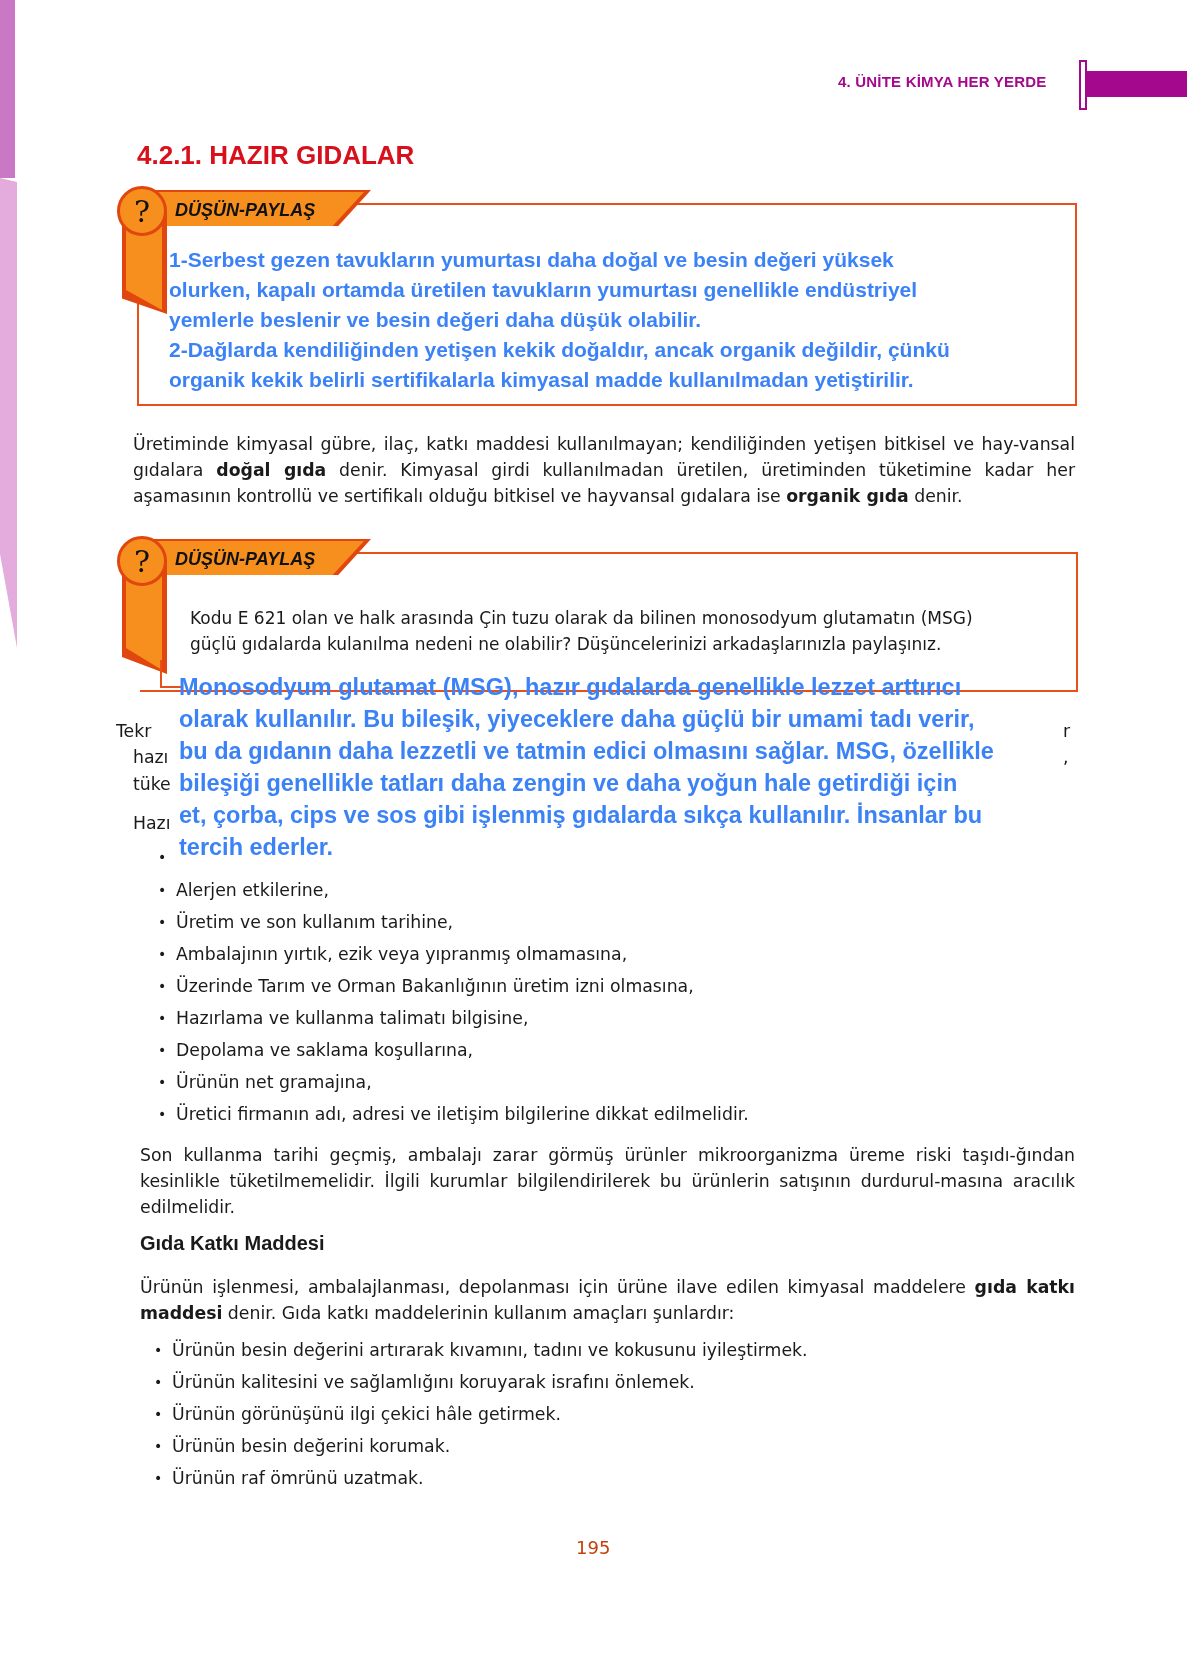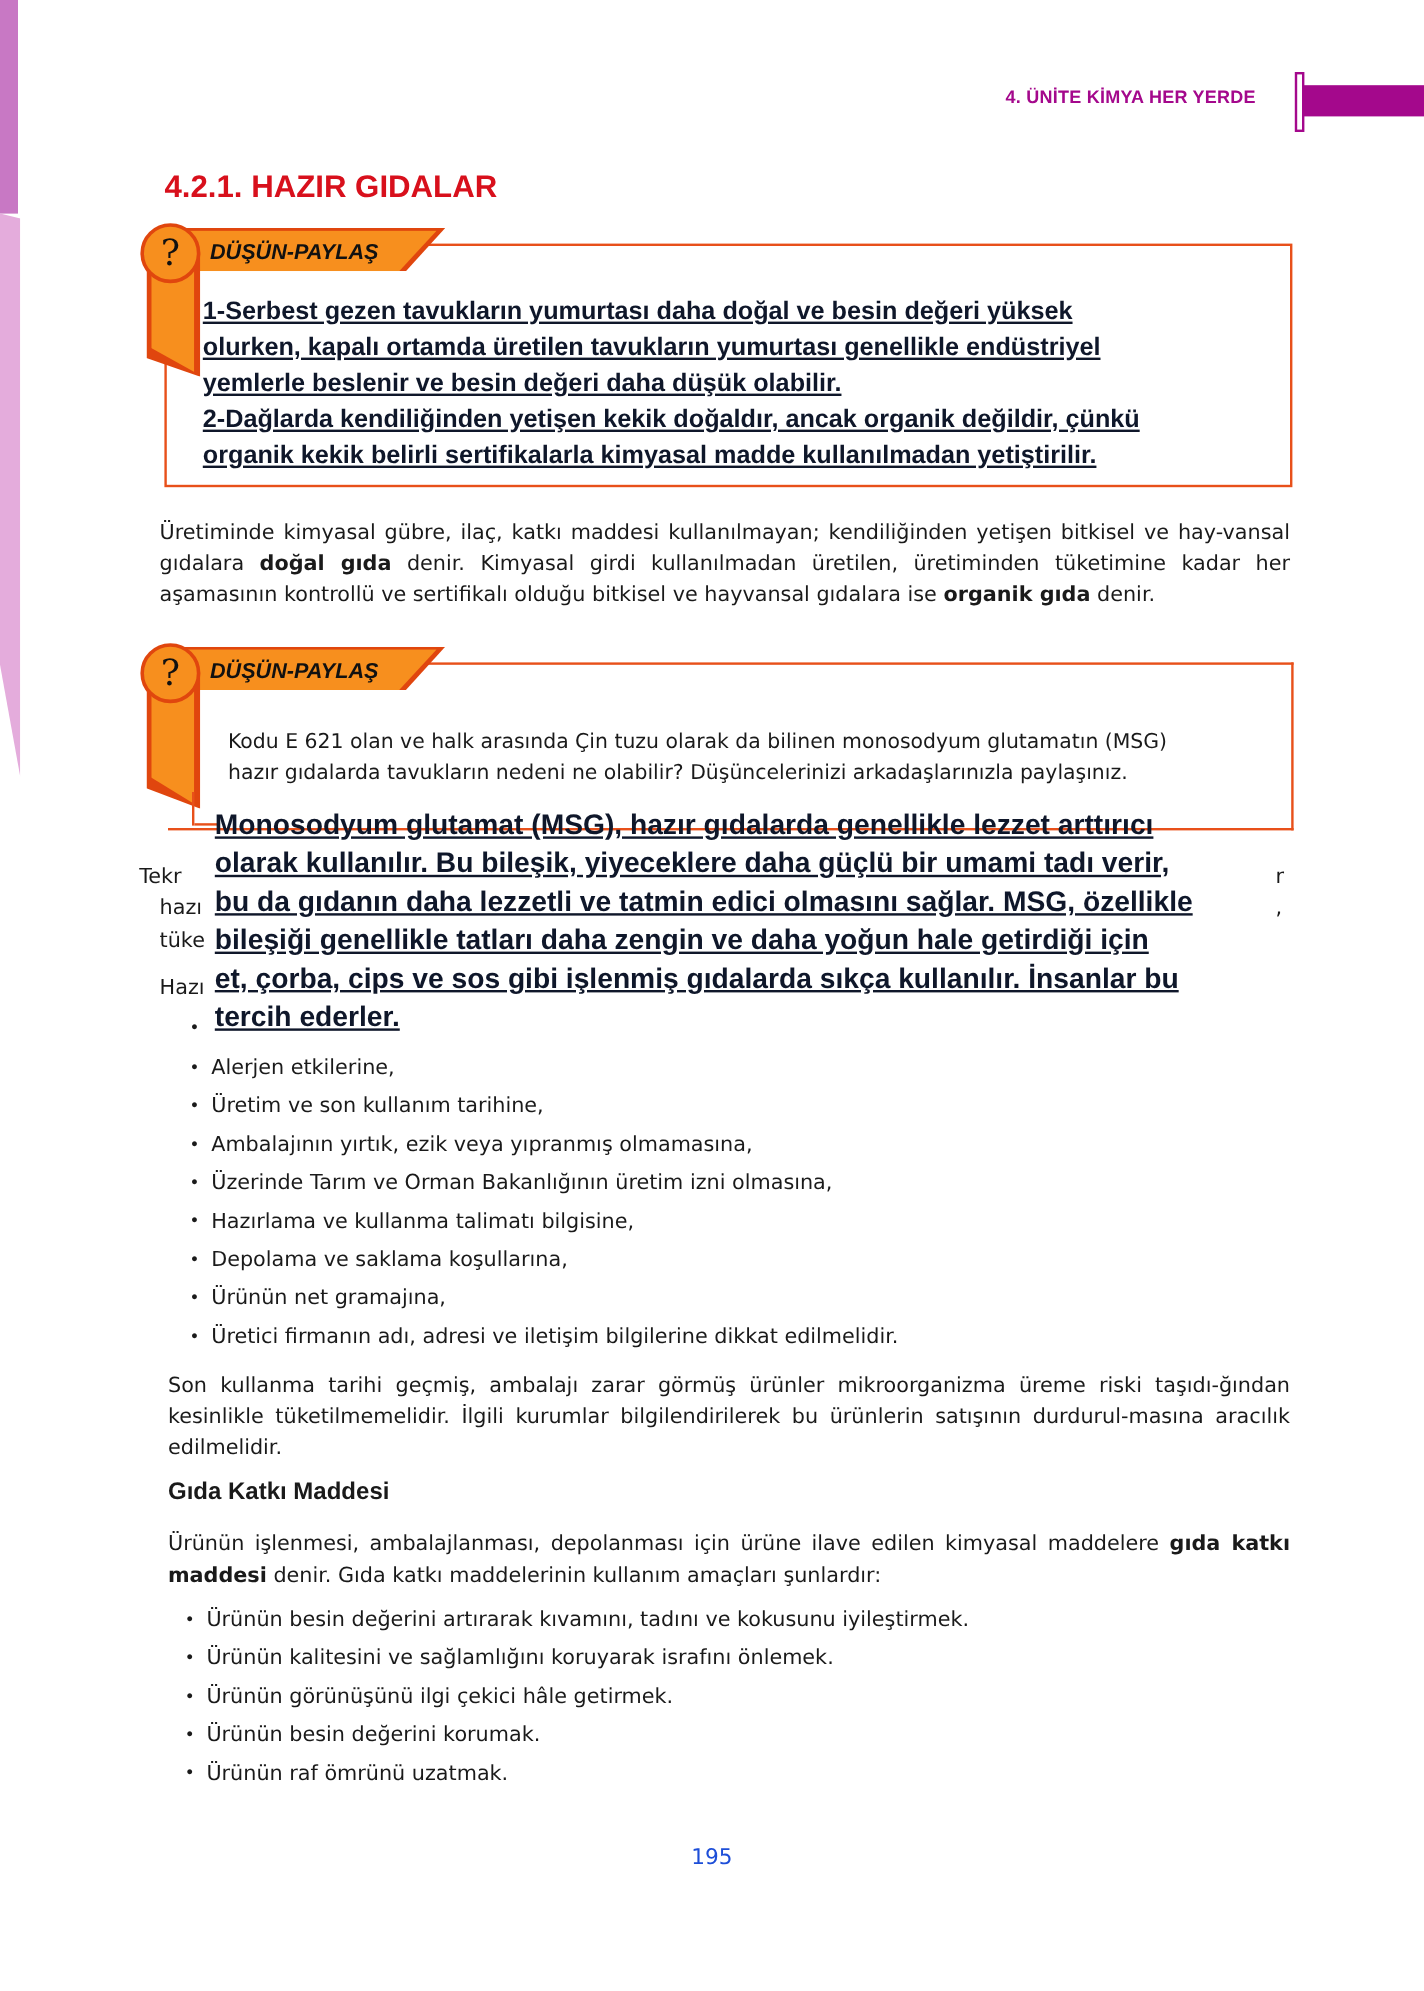--- a/index.html
+++ b/index.html
@@ -20,29 +20,29 @@
   
   .box { border:2px solid #e8501a; background:#fff; }
   .ribbon { background:#f78f1e; }
   .ribbon-edge { background:#e0460e; }
   .qcircle { width:44px; height:44px; border-radius:50%; background:#f78f1e; border:3px solid #e0460e;
              display:flex; align-items:center; justify-content:center; font-size:30px; color:#111;
              font-family:"DejaVu Serif", serif; }
   .ts-label { font-size:18px; font-weight:bold; color:#111; font-family:"Liberation Sans", sans-serif;font-style:italic; }
   .tab { background:#f78f1e; clip-path:polygon(0 0,100% 0,86% 100%,0 100%); }
   .tab-edge { background:#e0460e; clip-path:polygon(0 0,100% 0,86% 100%,0 100%); }
-  .answer-red { color:#0f172a; font-weight:bold; font-size:21px; line-height:30px;
-                font-family:"Liberation Sans", sans-serif;text-decoration:underline; }
+  .answer-red { color:#3b82f6; font-weight:bold; font-size:21px; line-height:30px;
+                font-family:"Liberation Sans", sans-serif; }
   .body-text { font-size:17.3px; line-height:26px; color:#1a1a1a; text-align:justify; }
   .body-text b { font-weight:bold; }
   .bullets { list-style:none; margin:0; padding:0; font-size:17.3px; color:#1a1a1a; }
   .bullets li { position:relative; padding-left:20px; height:32px; line-height:32px; white-space:nowrap; }
   .bullets li::before { content:"•"; position:absolute; left:2px; top:0; font-size:14px; }
   .subhead { font-size:20px; font-weight:bold; color:#1a1a1a; font-family:"Liberation Sans", sans-serif; }
-  .page-no { font-size:18px; color:#1d4ed8; }
+  .page-no { font-size:18px; color:#c2410c; }
 </style>
 </head>
 <body>
 
 <div class="abs strip-top"></div>
 <div class="abs strip-bot"></div>
 
 <div class="abs unit-title">4. ÜNİTE KİMYA HER YERDE</div>
 <div class="abs unit-bar-post"></div>
 <div class="abs unit-bar"></div>
@@ -72,21 +72,21 @@
 <div class="abs" style="left:162px; top:686px; width:20px; height:2px; background:#e8501a;"></div>
 <div class="abs tab-edge" style="left:137px; top:539px; width:234px; height:36px;"></div>
 <div class="abs tab" style="left:140px; top:541px; width:224px; height:34px;"></div>
 <div class="abs ribbon-edge" style="left:122px; top:560px; width:45px; height:114px; clip-path:polygon(0 0,100% 0,100% 100%,0 85%);"></div>
 <div class="abs ribbon" style="left:126px; top:560px; width:36px; height:110px; clip-path:polygon(0 0,100% 0,100% 100%,0 80%);"></div>
 <div class="abs" style="left:160px; top:660px; width:2px; height:28px; background:#e8501a;"></div>
 <div class="abs qcircle" style="left:117px; top:536px;">?</div>
 <div class="abs ts-label" style="left:175px; top:549px;">DÜŞÜN-PAYLAŞ</div>
 <div class="abs" style="left:190px; top:605px; font-size:17px; line-height:26px;">
   <div>Kodu E 621 olan ve halk arasında Çin tuzu olarak da bilinen monosodyum glutamatın (MSG)</div>
-  <div>hazır gıdalarda tavukların nedeni ne olabilir? Düşüncelerinizi arkadaşlarınızla paylaşınız.</div>
+  <div>güçlü gıdalarda kulanılma nedeni ne olabilir? Düşüncelerinizi arkadaşlarınızla paylaşınız.</div>
 </div>
 
 <div class="abs body-text" style="left:116px; top:718px; line-height:26px;">Tekr</div>
 <div class="abs body-text" style="left:133px; top:744px; line-height:26px;">hazı</div>
 <div class="abs body-text" style="left:133px; top:771px; line-height:26px;">tüke</div>
 <div class="abs body-text" style="left:133px; top:810px; line-height:26px;">Hazı</div>
 <div class="abs body-text" style="left:1063px; top:718px; line-height:26px;">r</div>
 <div class="abs body-text" style="left:1063px; top:744px; line-height:26px;">,</div>
 
 <div class="abs answer-red" style="left:179px; top:671px; font-size:23.5px; line-height:32px; background:transparent;">

